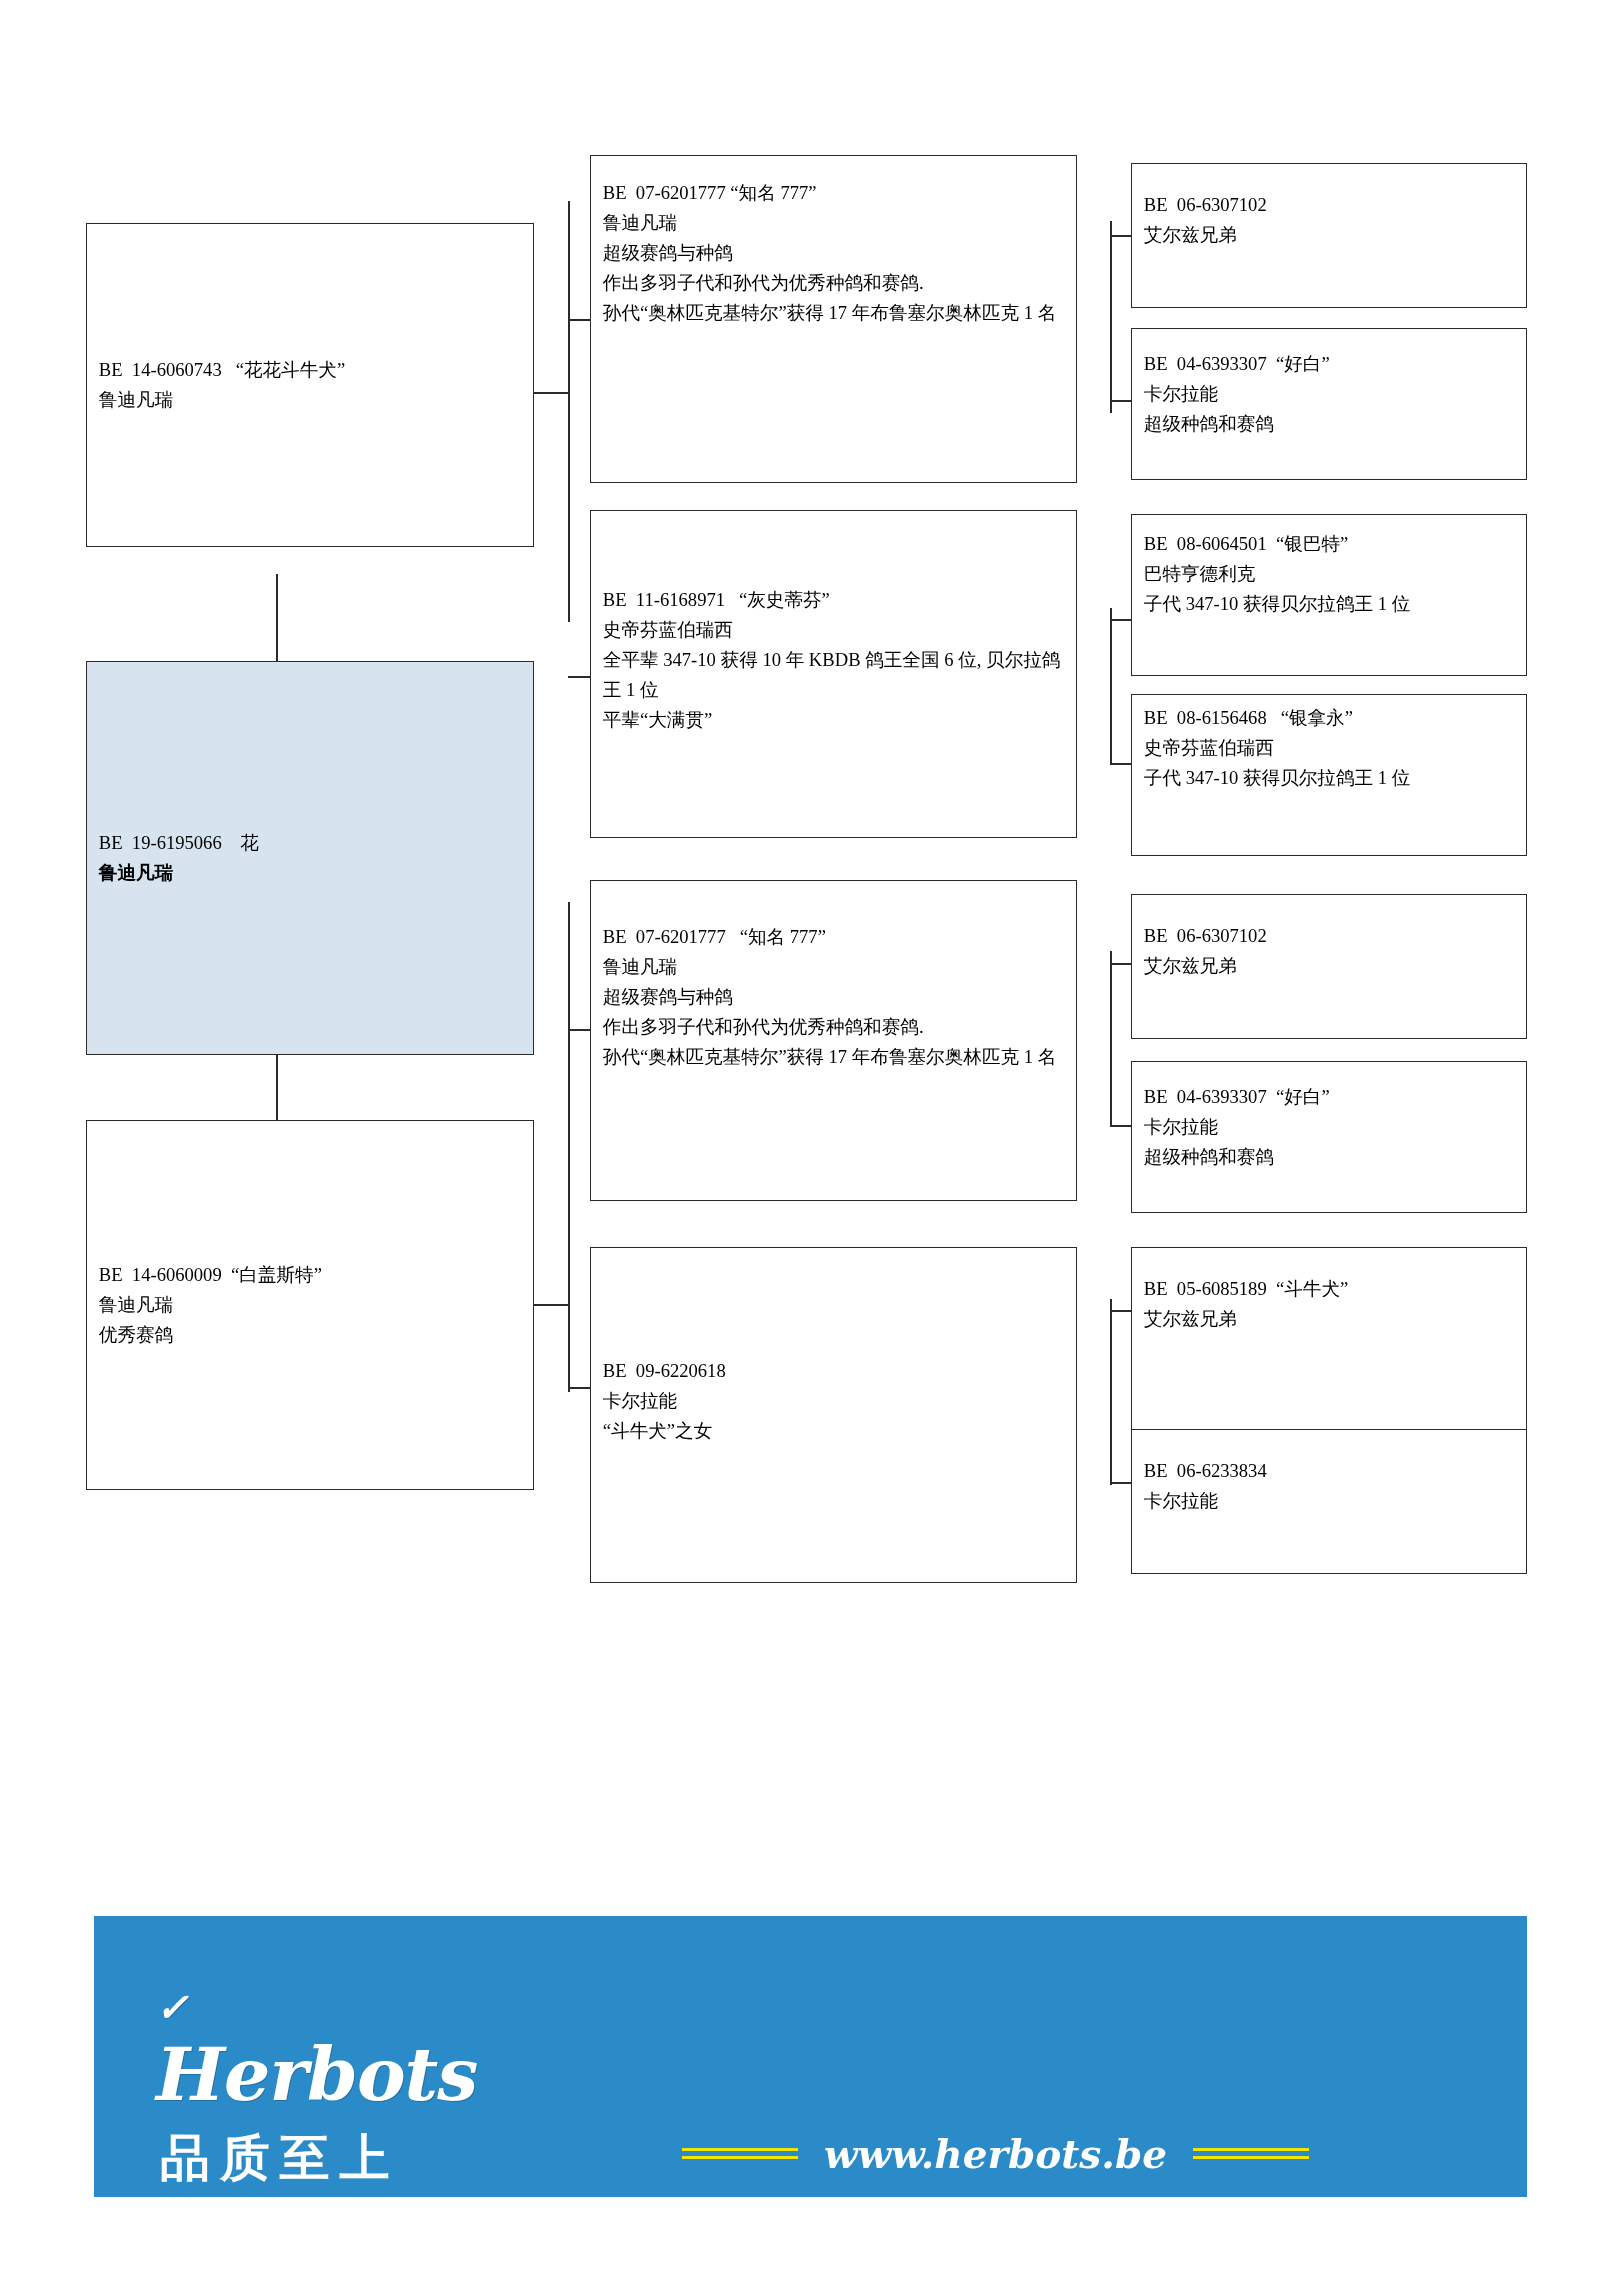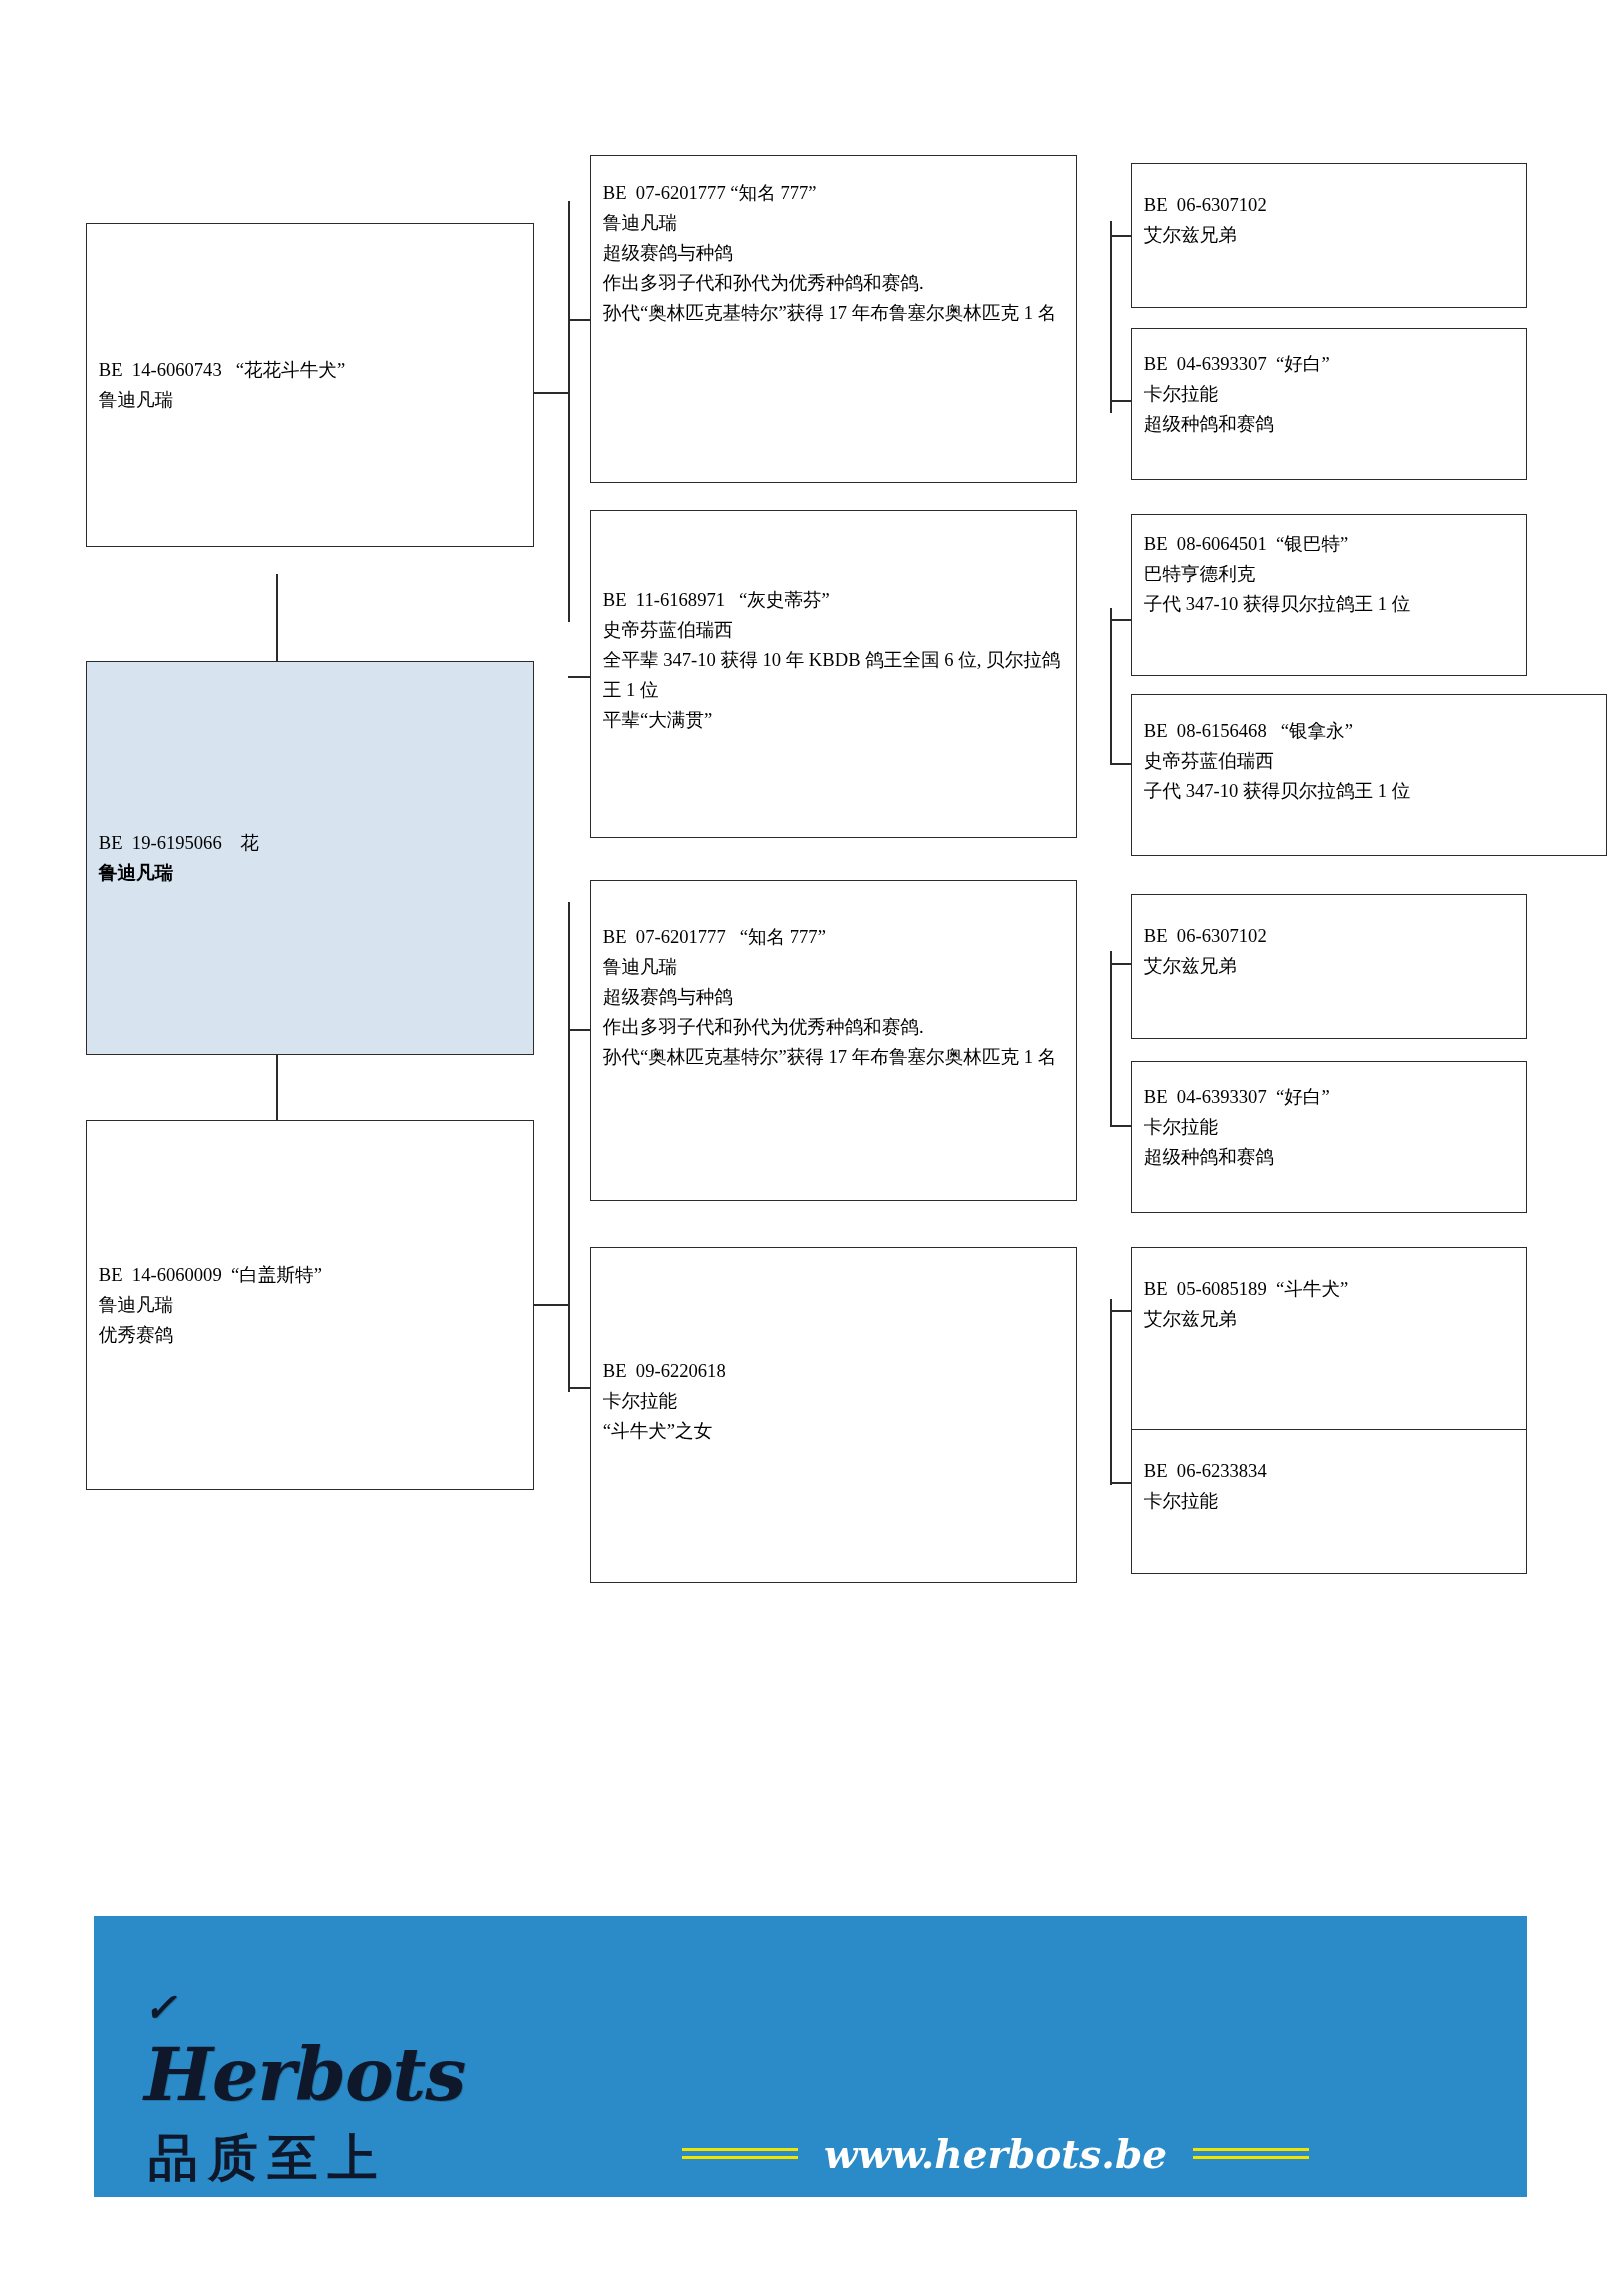--- a/index.html
+++ b/index.html
@@ -66,25 +66,25 @@
     position: absolute;
     left: 94px;
     top: 1916px;
     width: 1433px;
     height: 281px;
     background: #2a8bc8;
     overflow: hidden;
   }
   .footer-logo {
     position: absolute;
-    left: 17px;
+    left: 29px;
     top: 21.6px;
     width: 363px;
     height: 240px;
-    color: #0f172a;
+    color: #ffffff;
   }
   .footer-logo .brand {
     font-family: "DejaVu Serif", serif;
     font-style: italic;
     font-weight: bold;
     font-size: 73px;
     letter-spacing: -1px;
     line-height: 1;
     margin-top: 27.4px;
     margin-left: 33px;
@@ -249,21 +249,21 @@
     <span class="line">卡尔拉能</span>
     <span class="line">超级种鸽和赛鸽</span>
   </div>
 
   <div class="box vtop" style="left:1131px; top:514px; width:396px; height:162px; padding-top:13.7px;">
     <span class="line">BE  08-6064501  “银巴特”</span>
     <span class="line">巴特亨德利克</span>
     <span class="line">子代 347-10 获得贝尔拉鸽王 1 位</span>
   </div>
 
-  <div class="box vtop" style="left:1131px; top:694px; width:476px; height:162px; padding-top:21px;">
+  <div class="box vtop" style="left:1131px; top:694px; width:396px; height:162px; padding-top:8px;">
     <span class="line">BE  08-6156468   “银拿永”</span>
     <span class="line">史帝芬蓝伯瑞西</span>
     <span class="line">子代 347-10 获得贝尔拉鸽王 1 位</span>
   </div>
 
   <div class="box vtop" style="left:1131px; top:894px; width:396px; height:145px; padding-top:25.5px;">
     <span class="line">BE  06-6307102</span>
     <span class="line">艾尔兹兄弟</span>
   </div>
 

